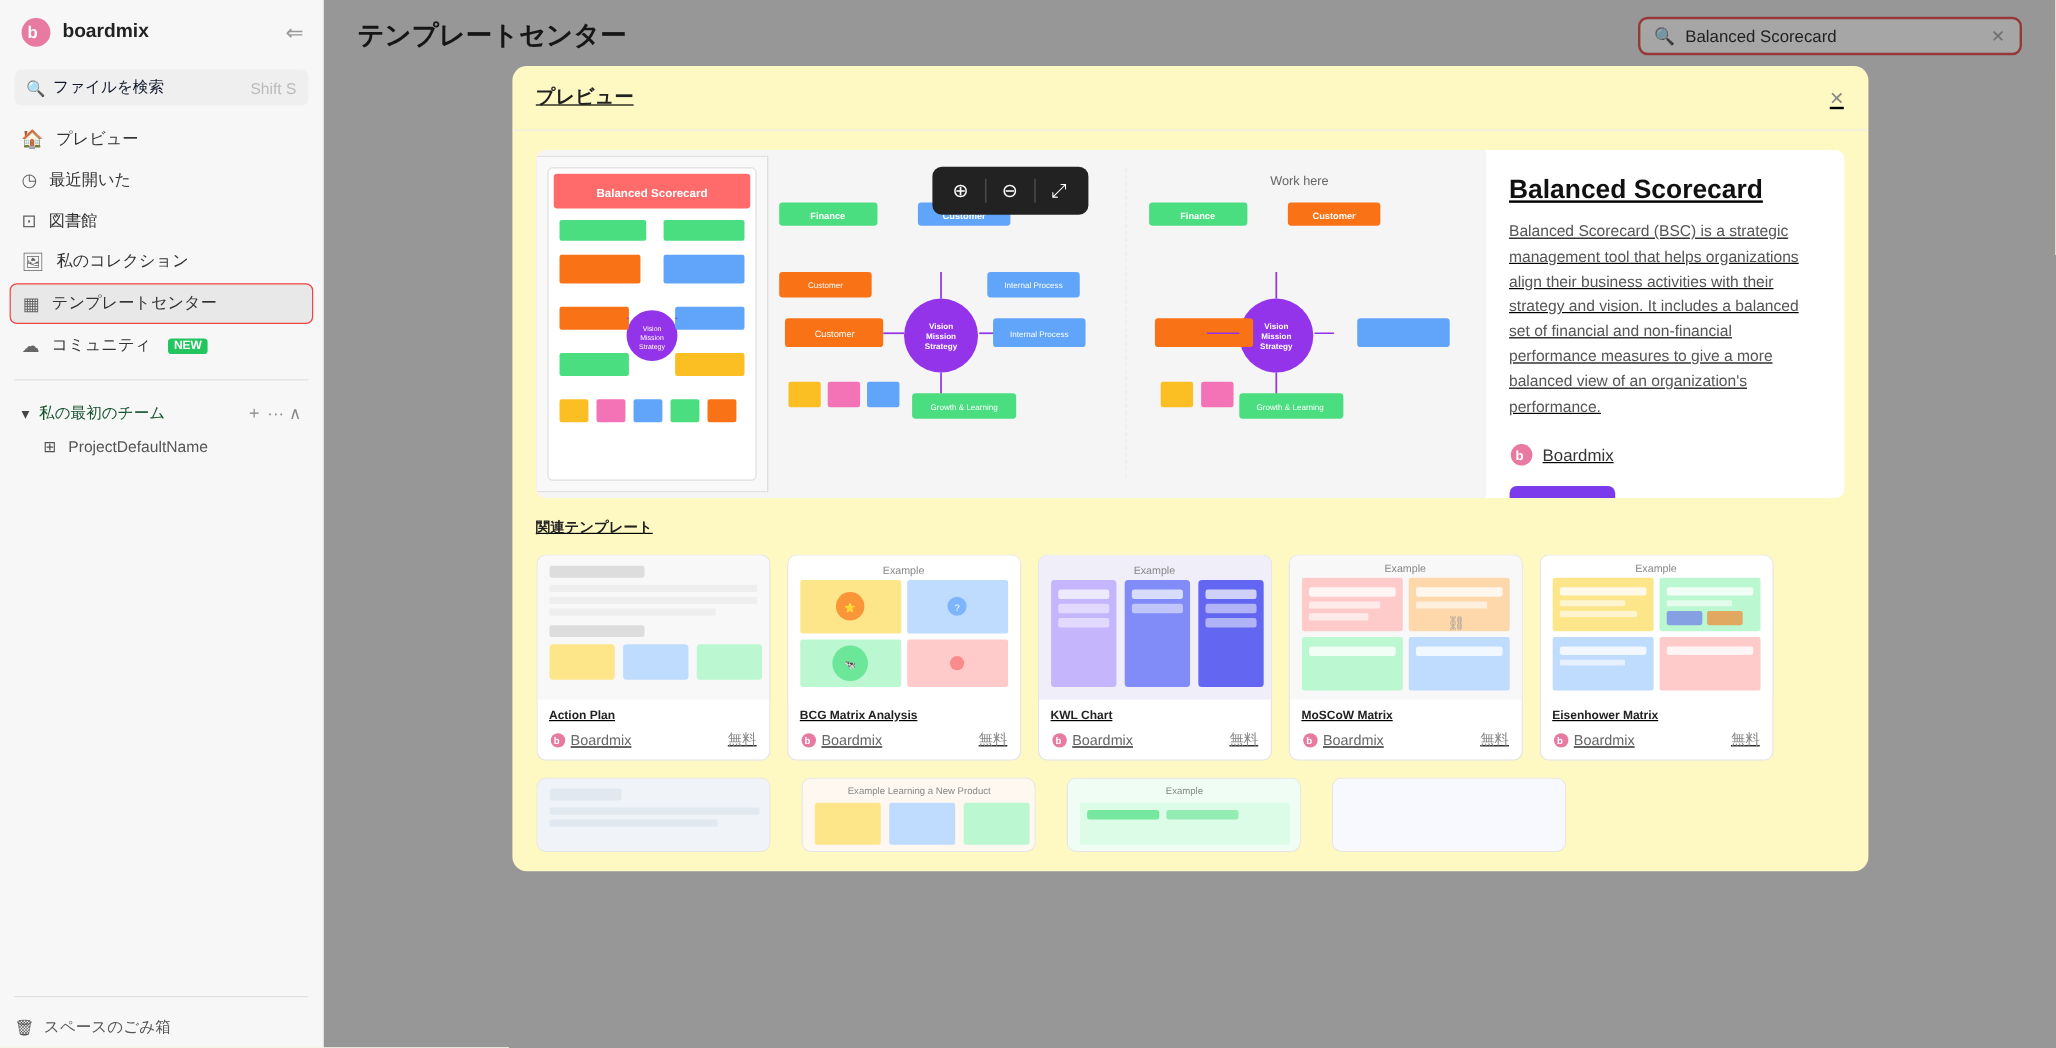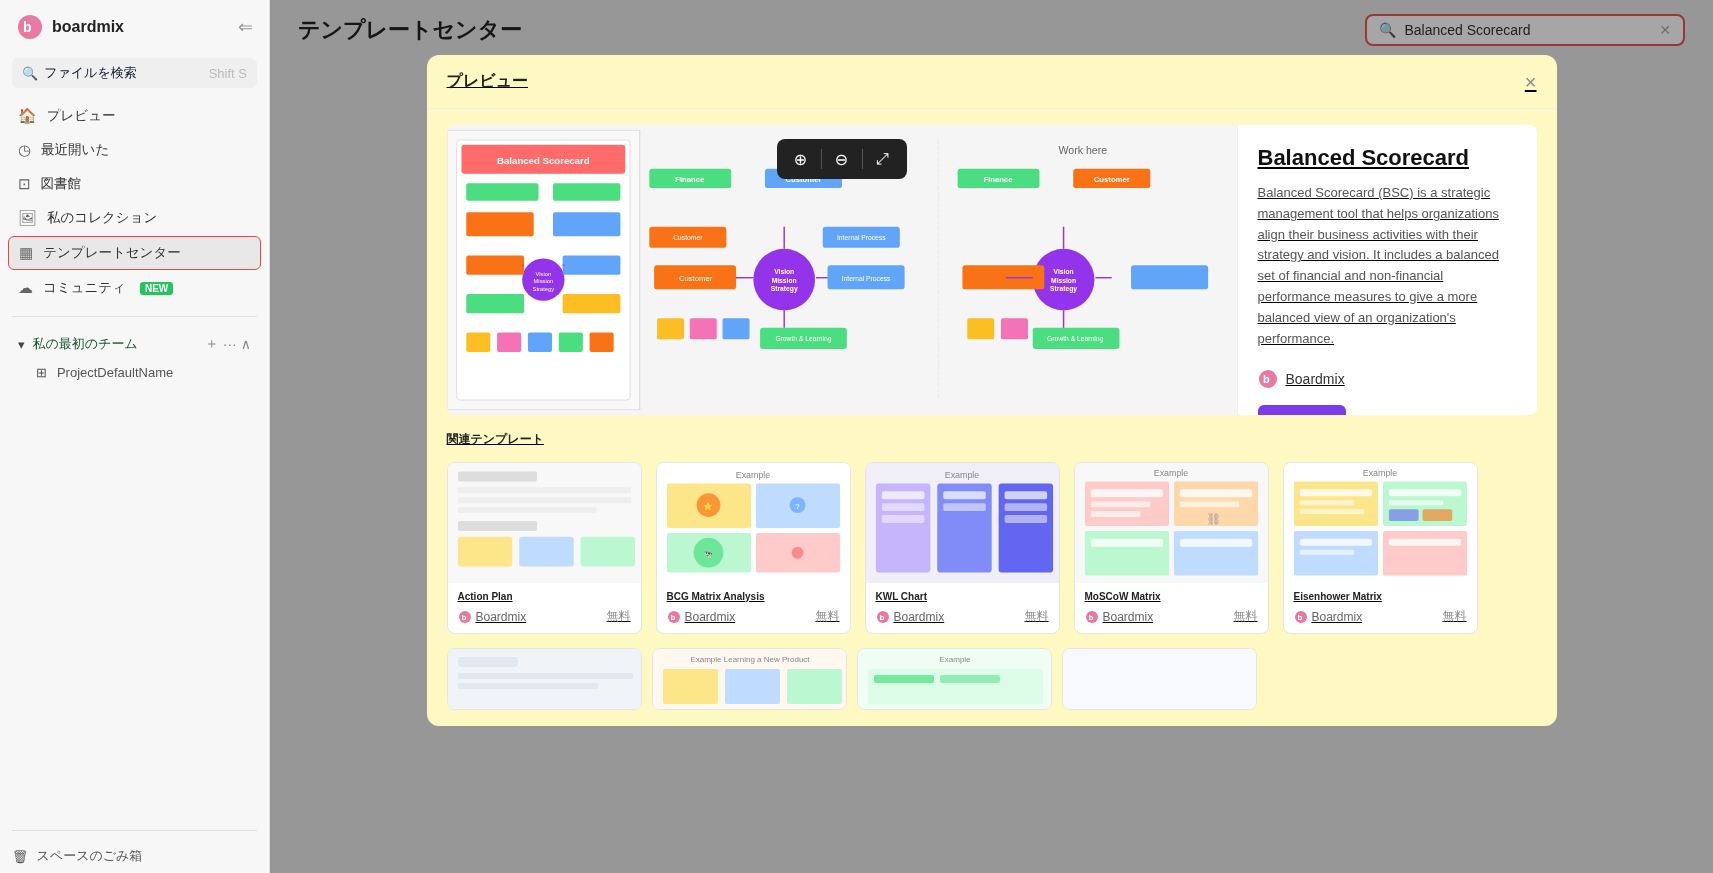--- a/index.html
+++ b/index.html
@@ -380,21 +380,21 @@
       font-size: 10px;
       font-weight: 700;
       padding: 1px 5px;
       border-radius: 3px;
       margin-left: 4px;
     }
 
     
     .related-row2 {
       display: flex;
-      gap: 10px;
+      gap: 26px;
       margin-top: 14px;
       overflow-x: auto;
     }
   </style>
 </head>
 <body>
 
 <div class="sidebar">
   <div class="sidebar-header">
     <div class="logo-area">

